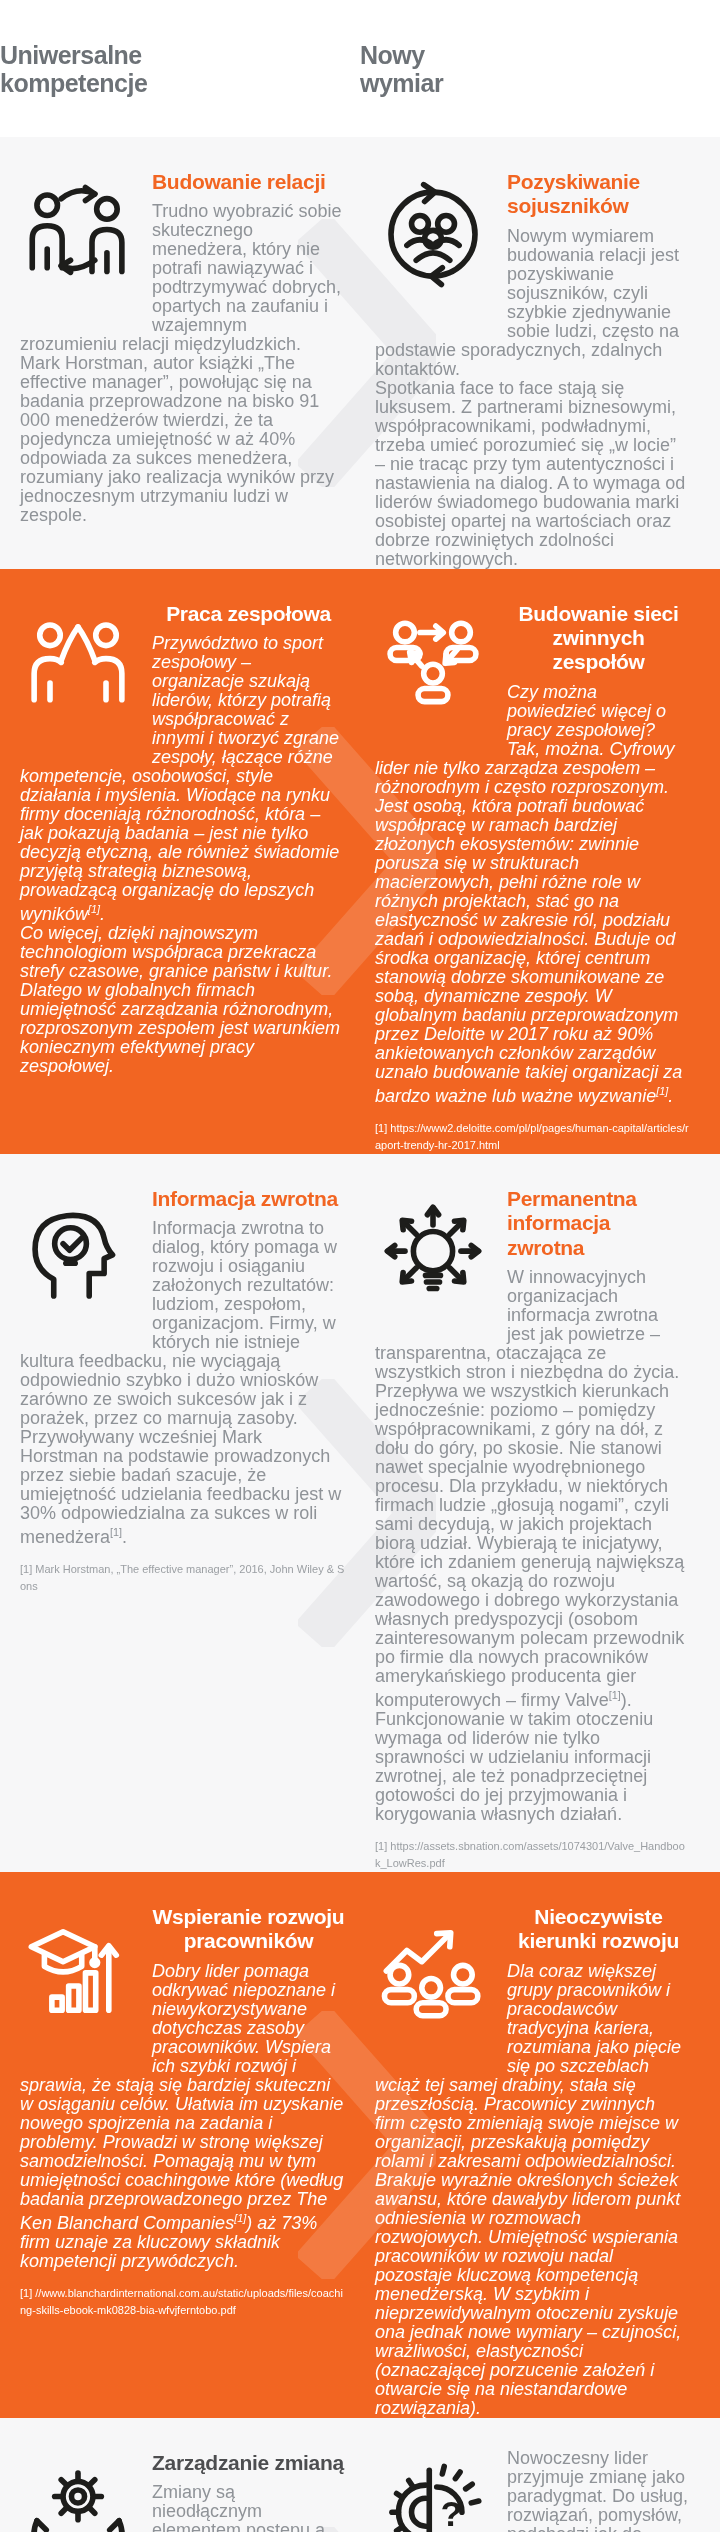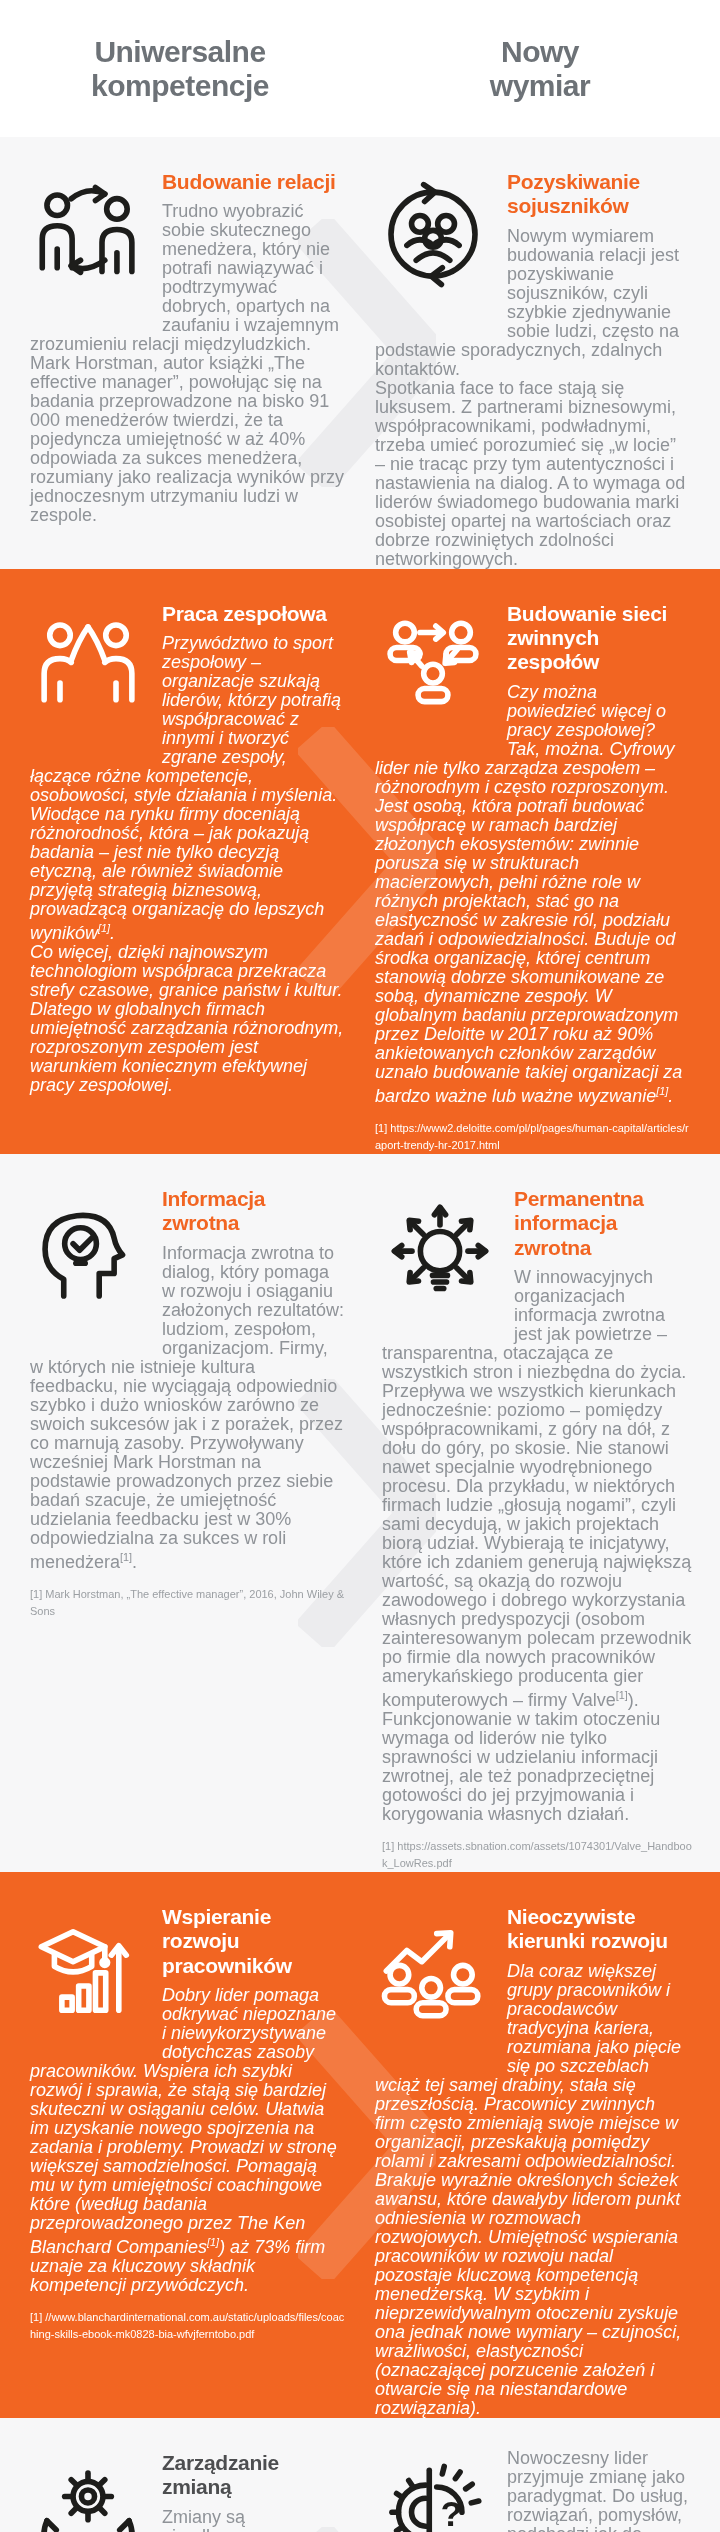--- a/index.html
+++ b/index.html
@@ -3,69 +3,69 @@
 <meta charset="utf-8">
 <style>
   * { margin:0; padding:0; box-sizing:border-box; }
   html,body { background:#ffffff; }
   body { font-family:"Liberation Sans","DejaVu Sans",sans-serif; }
   .page { width:720px; margin:0 auto; background:#ffffff; }
 
   
   .page-header { display:grid; grid-template-columns:360px 360px; height:137px;
                  align-items:center; background:#ffffff; }
-  .col-title { text-align:center; font-size:30px; font-weight:bold; line-height:1.12;
+  .col-title { text-align:left; font-size:25px; font-weight:bold; line-height:1.12;
                color:#6D7277; letter-spacing:-0.5px; white-space:pre-line; }
 
   
   section.row { position:relative; display:grid; grid-template-columns:360px 360px;
                 overflow:hidden; }
   section.row.light  { background:#F7F7F8; }
   section.row.orange { background:#F26522; }
 
   .chevron { position:absolute; left:298px; top:50%; transform:translateY(-50%);
              width:138px; height:268px; z-index:0; }
   .chevron polyline { fill:none; stroke-width:46; stroke-linecap:butt; stroke-linejoin:miter; }
   .light  .chevron polyline { stroke:#ECECEE; }
   .orange .chevron polyline { stroke:rgba(255,255,255,0.14); }
 
   .cell { position:relative; z-index:1; padding-top:31px; }
-  .cell.left  { padding-left:30px; padding-right:15px; }
+  .cell.left  { padding-left:20px; padding-right:15px; }
   .cell.right { padding-left:15px; padding-right:30px; }
 
   .icon { float:left; width:116px; height:146px; margin:2px 16px 8px 0;
           display:flex; align-items:flex-start; justify-content:center; }
   .icon svg { width:112px; height:128px; }
   .icon svg * { fill:none; stroke:currentColor; stroke-width:6;
                 stroke-linecap:round; stroke-linejoin:round; }
   .icon svg text { fill:currentColor; stroke:none; font-family:"Liberation Sans",sans-serif; }
   .light  .icon { color:#1D1D1B; }
   .orange .icon { color:#ffffff; }
 
   .title { font-size:21px; font-weight:bold; line-height:1.16; letter-spacing:-0.3px;
            margin:2px 0 8px 0; }
   .accent-orange .title { color:#F26522; }
-  .orange        .title { color:#ffffff; }
+  .orange        .title { color:#ffffff;text-align:center; }
   .accent-dark   .title { color:#4D4E50; }
 
   .body { font-size:18px; line-height:19px; }
   .light  .body { color:#8F9398; }
   .orange .body { color:#ffffff;font-style:italic; }
   .body + .body { }
   .body sup { font-size:0.6em; }
 
   .footnote { clear:both; font-size:11px; line-height:1.55; margin-top:14px; word-break:break-all; }
   .light  .footnote { color:#9B9FA3; }
   .orange .footnote { color:#ffffff; }
   .footnote:empty, .body:empty { display:none; }
 
   
   #row-0 { min-height:391px; }
   #row-1 { min-height:500px; }
-  #row-2 { min-height:584px;gap:7px; }
+  #row-2 { min-height:584px; }
   #row-3 { min-height:451px; }
   #row-4 { min-height:469px; }
 </style>
 </head>
 <body>
 
 <div class="page">
 
   <header class="page-header">
     <h1 class="col-title">Uniwersalne

